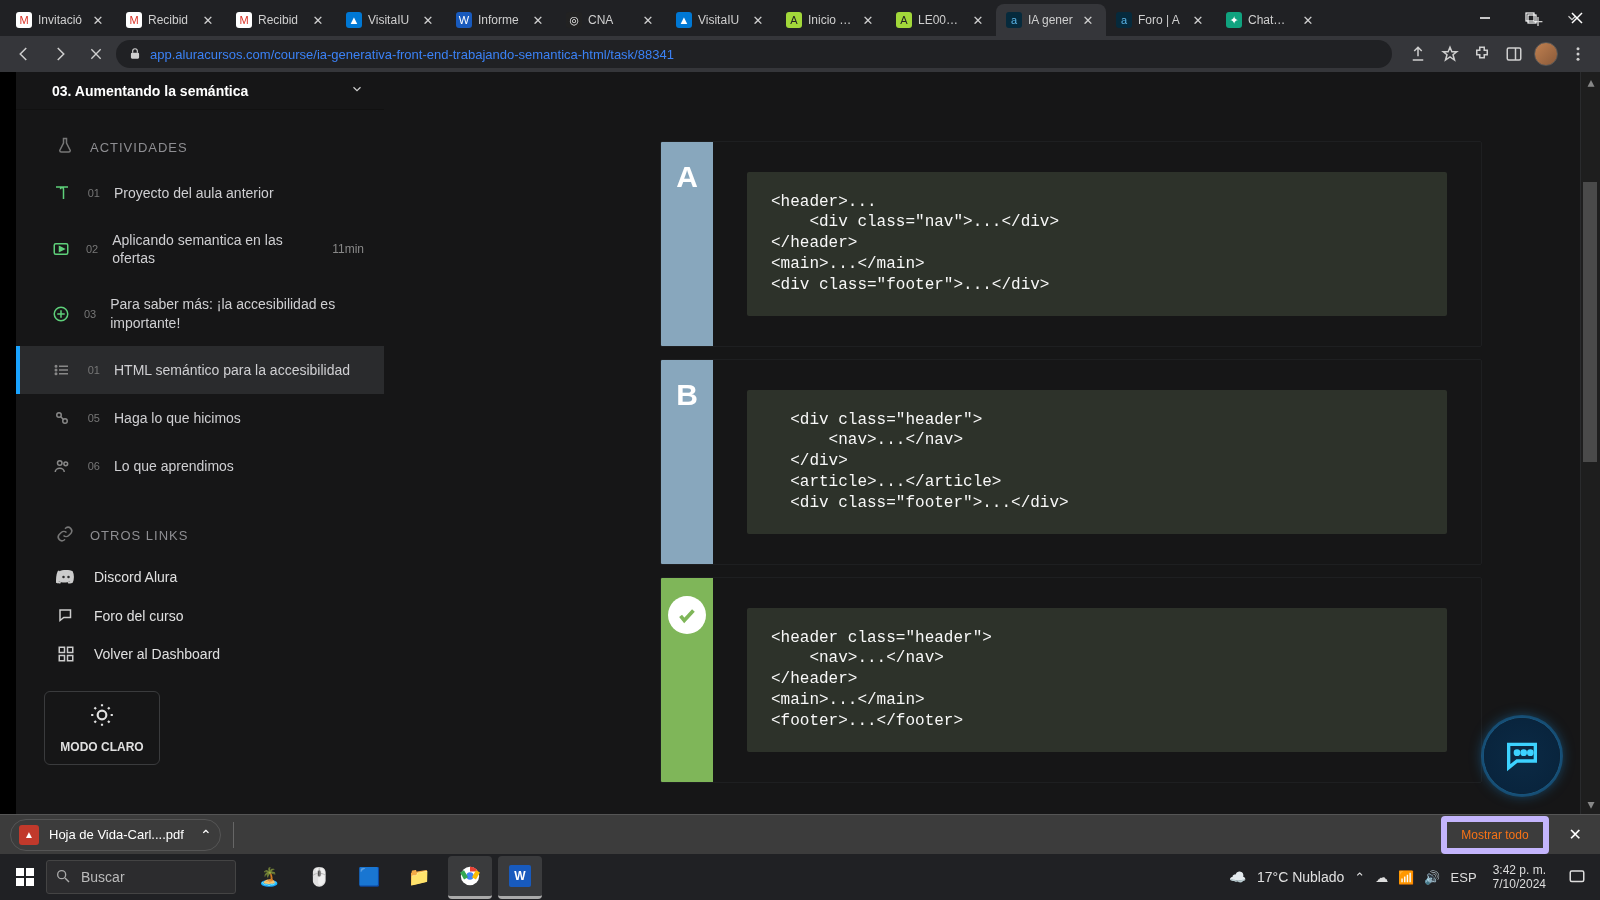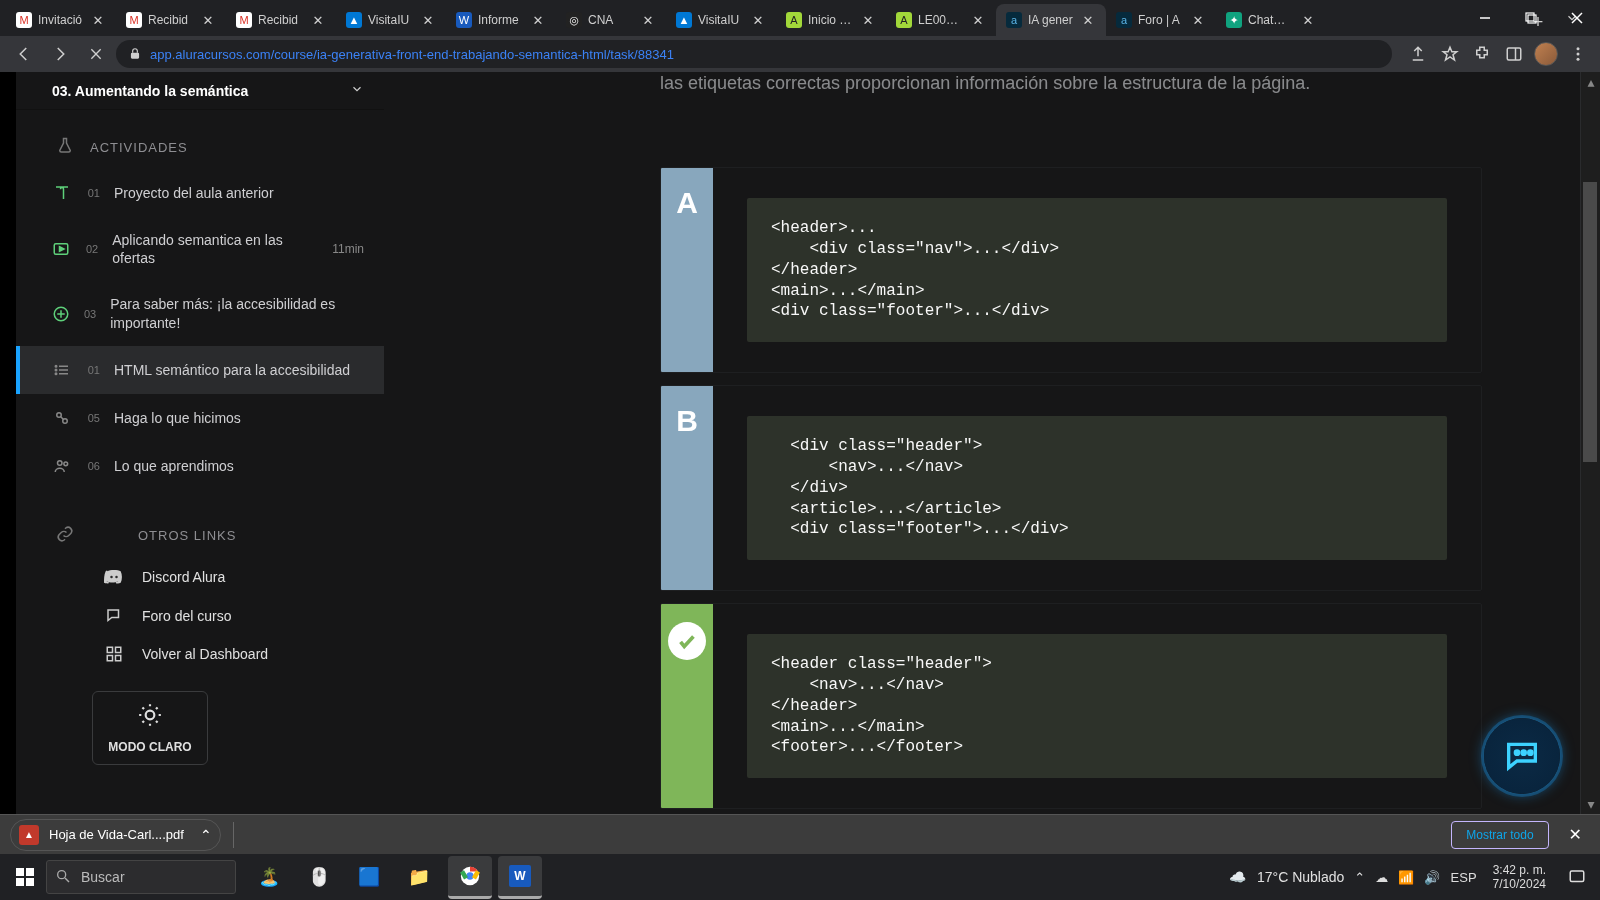--- a/index.html
+++ b/index.html
@@ -57,21 +57,21 @@
   .section-label .sicon { position:absolute; left:40px; color:#777;}
   .section-label-wrap { position:relative;}
   .activity { display:flex; align-items:center; gap:14px; padding:14px 20px 14px 36px; cursor:pointer; color:#d0d0d2; position:relative;}
   .activity .aicon { width:20px; height:20px; display:flex; align-items:center; justify-content:center; color:#888;}
   .activity .idx { font-size:11px; color:#777; width:14px; text-align:right;}
   .activity .label { font-size:14px; color:#cfcfd2; line-height:1.3;}
   .activity .meta { margin-left:auto; font-size:12px; color:#888;}
   .activity.completed .aicon { color:#5ed07a;}
   .activity.active { background:#2a2b2d;}
   .activity.active::before { content:""; position:absolute; left:0; top:0; bottom:0; width:4px; background:#1aa3ff;}
-  .links-section { margin-top:8px; padding-bottom:10px;padding-left:48px;}
+  .links-section { margin-top:8px; padding-bottom:10px;}
   .link-item { display:flex; align-items:center; gap:18px; padding:10px 20px 10px 40px; cursor:pointer; color:#e0e0e0;}
   .link-item .licon { width:20px; display:flex; align-items:center; justify-content:center; color:#ccc;}
   .theme-btn { margin:18px 0 0 28px; width:116px; height:74px; border:1px solid #3a3b3d; border-radius:6px; display:flex; flex-direction:column; align-items:center; justify-content:center; gap:6px; color:#e0e0e0; cursor:pointer;}
   .theme-btn .sun { font-size:22px; color:#e0e0e0;}
   .theme-btn .txt { font-size:12px; font-weight:700; color:#e0e0e0;}
 
   
   .content { flex:1; overflow:auto; position:relative;}
   .content-inner { max-width:980px; margin:0 auto; padding:0 0 40px 158px;}
   .scrollbar { position:absolute; right:0; top:0; bottom:0; width:20px; background:#1e1e1e; border-left:1px solid #2a2b2d;}
@@ -96,21 +96,21 @@
   .chat-fab svg { stroke:#3dd2ff; stroke-width:2; fill:none;}
 
   
   .download-bar { position:absolute; left:0; right:0; bottom:46px; height:40px; background:var(--download-bar); border-top:1px solid #555; display:flex; align-items:center; padding:0 10px; gap:8px;}
   .dl-item { display:flex; align-items:center; gap:10px; background:#3c3c3c; border:1px solid #555; border-radius:18px; height:32px; padding:0 8px 0 8px; cursor:pointer;}
   .dl-item .dicon { width:20px; height:20px; background:#c1392b; border-radius:3px; display:flex; align-items:center; justify-content:center; color:#fff; font-size:10px; font-weight:700;}
   .dl-item .dname { color:#fff; font-size:13px;}
   .dl-item .dchev { color:#fff; margin-left:6px;}
   .dl-divider { width:1px; height:26px; background:#666; margin:0 4px;}
   .dl-right { margin-left:auto; display:flex; align-items:center; gap:12px;}
-  .show-all { border:1px solid #c4b5fd; color:#0ea5e9; background:transparent; border-radius:4px; padding:6px 14px; font-size:12px; cursor:pointer;}
+  .show-all { border:6px solid #c4b5fd; color:#f97316; background:transparent; border-radius:4px; padding:6px 14px; font-size:12px; cursor:pointer;}
   .dl-close { color:#fff; font-size:16px; cursor:pointer; padding:4px 8px;}
 
   
   .taskbar { position:absolute; left:0; right:0; bottom:0; height:46px; background:var(--taskbar-bg); display:flex; align-items:center; padding:8px 8px;}
   .start { width:34px; height:34px; display:flex; align-items:center; justify-content:center; cursor:pointer;}
   .start .grid { display:grid; grid-template-columns:8px 8px; grid-template-rows:8px 8px; gap:2px;}
   .start .grid div{ background:#fff;}
   .searchbox { display:flex; align-items:center; gap:10px; background:#2c2c2e; border:1px solid #444; border-radius:3px; height:34px; padding:0 10px 0 8px; width:190px; cursor:text; margin-left:4px;}
   .searchbox .mag { color:#999;}
   .searchbox .ph { color:#bbb; font-size:14px;}
@@ -427,21 +427,20 @@
               </svg>
           </span>
           <span class="txt">MODO CLARO</span>
         </div>
       </div>
     </div>
 
     <div class="content">
       <div class="content-inner">
         <div class="intro">
-          <span class="partial">las etiquetas correctas proporcionan información sobre la estructura de la página.</span>
           <br>
         </div>
         <div class="options" id="options">
             <div class="option">
               <div class="opt-label">
                 <span class="letter">A</span>
               </div>
               <div class="opt-body">
                 <pre class="codebox">&lt;header&gt;...
     &lt;div class="nav"&gt;...&lt;/div&gt;

